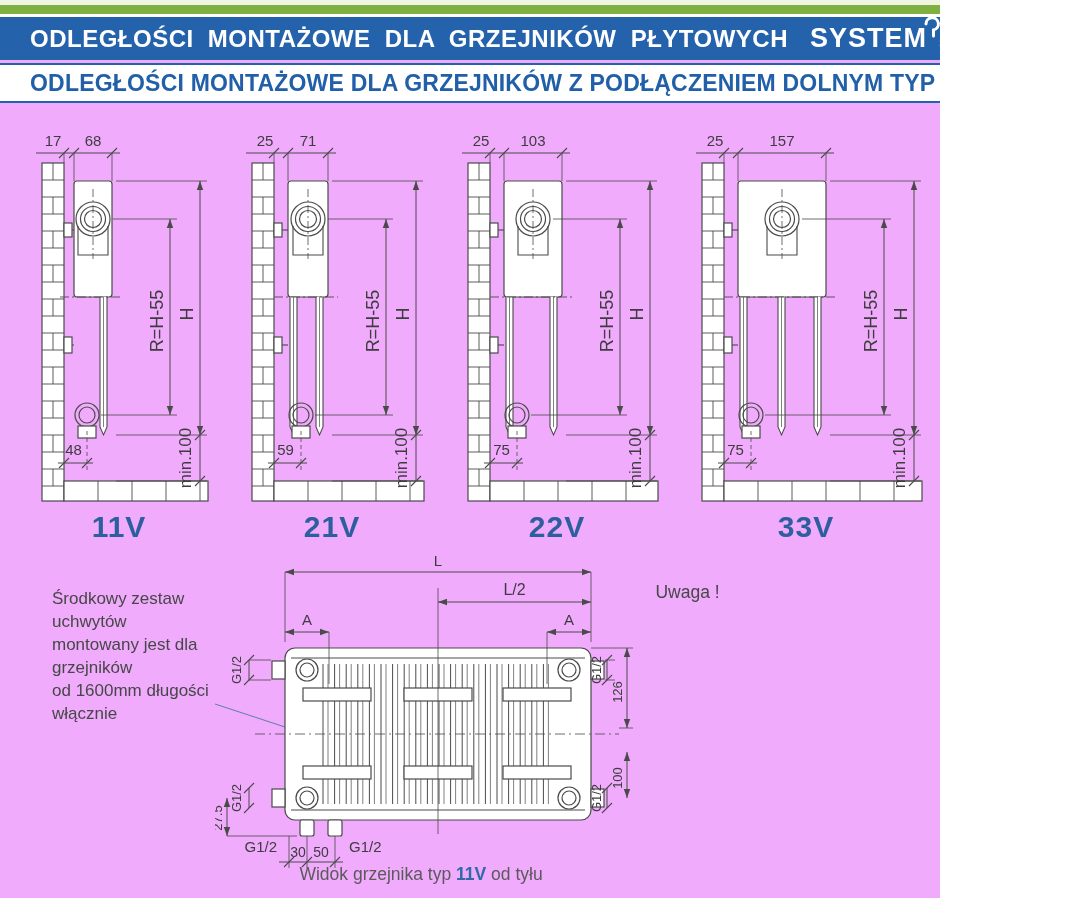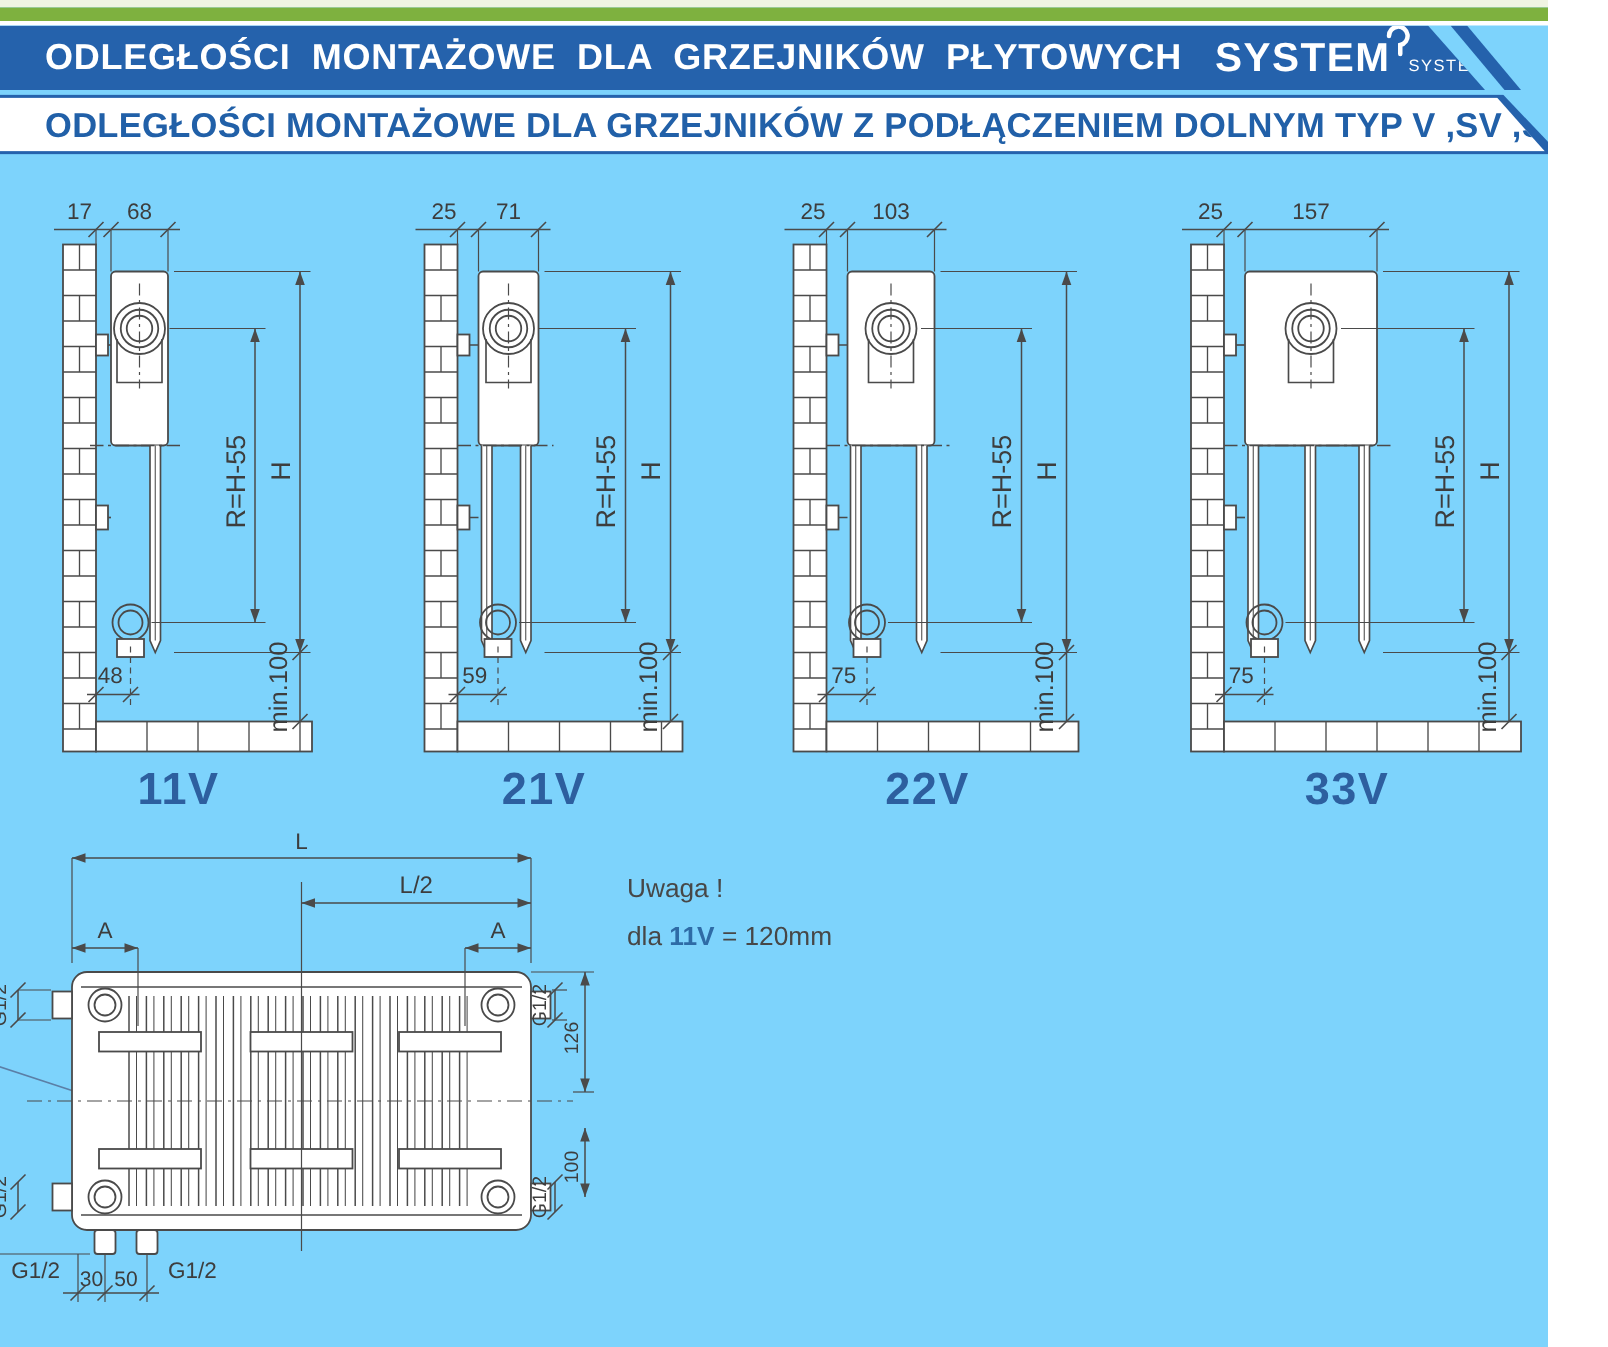--- a/index.html
+++ b/index.html
@@ -1,16 +1,16 @@
 <!DOCTYPE html>
 <html><head>
 <meta charset="utf-8">
 <style>
   html,body{margin:0;padding:0;background:#fff;}
-  .page{position:relative;width:1032px;height:898px;background:#7dd3fc;overflow:hidden;
+  .page{position:relative;width:940px;height:898px;background:#f0abfc;overflow:hidden;
         font-family:"Liberation Sans",sans-serif;color:#3d3d3d;}
   
   .strip-pale{height:5px;background:#f0f4e2;}
   .strip-green{height:9px;background:#7eb13f;}
   .strip-gap{height:3px;background:#fff;}
   .banner{position:relative;height:43px;width:1010px;background:#2562ac;
           clip-path:polygon(0 0,952px 0,990px 100%,0 100%);
           display:flex;align-items:center;padding-left:30px;box-sizing:border-box;}
   .banner-tail{position:absolute;left:958px;top:17px;width:60px;height:43px;background:#2562ac;
           clip-path:polygon(9px 0,20px 0,56px 43px,45px 43px);}
@@ -423,20 +423,23 @@
           <line x1="36" y1="334" x2="75" y2="334" stroke="#4a4a4a" stroke-width="1"></line>
           <line x1="37" y1="339" x2="47" y2="329" stroke="#4a4a4a" stroke-width="1.1"></line>
           <line x1="64" y1="339" x2="74" y2="329" stroke="#4a4a4a" stroke-width="1.1"></line>
           <text x="53.5" y="326" fill="#3d3d3d" font-size="15" text-anchor="middle">75</text>
         </svg>
         <div class="type-label">33V</div>
       </div>
     </div>
 
   <div class="bottom-row">
+    <div class="left-note">Środkowy zestaw uchwytów
+montowany jest dla grzejników
+od 1600mm długości włącznie</div>
     <div class="rear-wrap">
       <div id="rearHost"><svg width="430" height="322" viewBox="0 0 430 322">
             <line x1="0" y1="152" x2="213" y2="222" stroke="#5b7fa6" stroke-width="1"></line>
             <rect x="70" y="96" width="306" height="172" rx="10" fill="#fff" stroke="#4a4a4a" stroke-width="1.2"></rect>
             <line x1="76" y1="106" x2="370" y2="106" stroke="#4a4a4a" stroke-width="1"></line>
             <line x1="76" y1="258" x2="370" y2="258" stroke="#4a4a4a" stroke-width="1"></line>
             <line x1="108" y1="112" x2="108" y2="252" stroke="#4a4a4a" stroke-width="1"></line>
             <line x1="113" y1="112" x2="113" y2="252" stroke="#4a4a4a" stroke-width="0.7"></line>
             <line x1="119.6" y1="112" x2="119.6" y2="252" stroke="#4a4a4a" stroke-width="1"></line>
             <line x1="124.6" y1="112" x2="124.6" y2="252" stroke="#4a4a4a" stroke-width="0.7"></line>
@@ -558,21 +561,21 @@
             <line x1="92" y1="284" x2="92" y2="316" stroke="#4a4a4a" stroke-width="0.8"></line>
             <line x1="120" y1="284" x2="120" y2="316" stroke="#4a4a4a" stroke-width="0.8"></line>
             <line x1="74" y1="284" x2="74" y2="316" stroke="#4a4a4a" stroke-width="0.8"></line>
             <line x1="64" y1="310" x2="128" y2="310" stroke="#4a4a4a" stroke-width="1"></line>
             <line x1="69" y1="315" x2="79" y2="305" stroke="#4a4a4a" stroke-width="1.1"></line>
             <line x1="87" y1="315" x2="97" y2="305" stroke="#4a4a4a" stroke-width="1.1"></line>
             <line x1="115" y1="315" x2="125" y2="305" stroke="#4a4a4a" stroke-width="1.1"></line>
             <text x="83" y="305" fill="#3d3d3d" font-size="14" text-anchor="middle">30</text>
             <text x="106" y="305" fill="#3d3d3d" font-size="14" text-anchor="middle">50</text>
           </svg></div>
+      <div class="rear-caption">
+        <span>Widok grzejnika typ </span><span class="accent">11V</span><span> od tyłu</span>
+      </div>
     </div>
     <div class="notice">
       <div class="notice-heading">Uwaga !</div>
-      <div class="notice-line">
-        <span>dla </span><span class="accent">11V</span><span> = 120mm</span>
-      </div>
     </div>
   </div>
 </div>
 
 </body></html>

